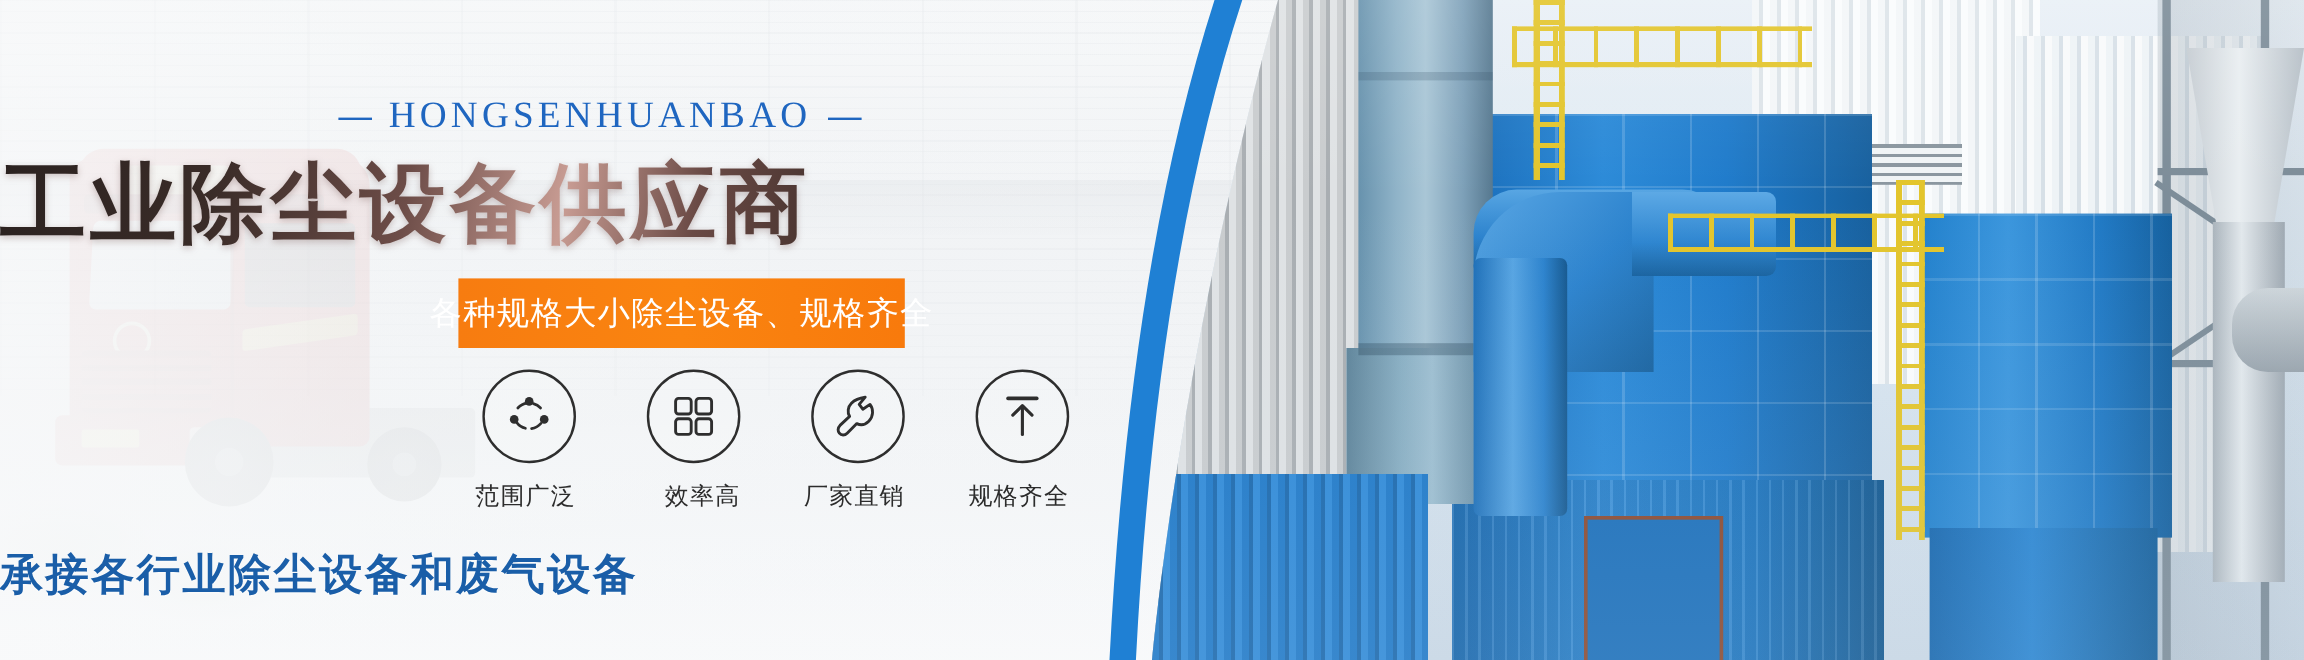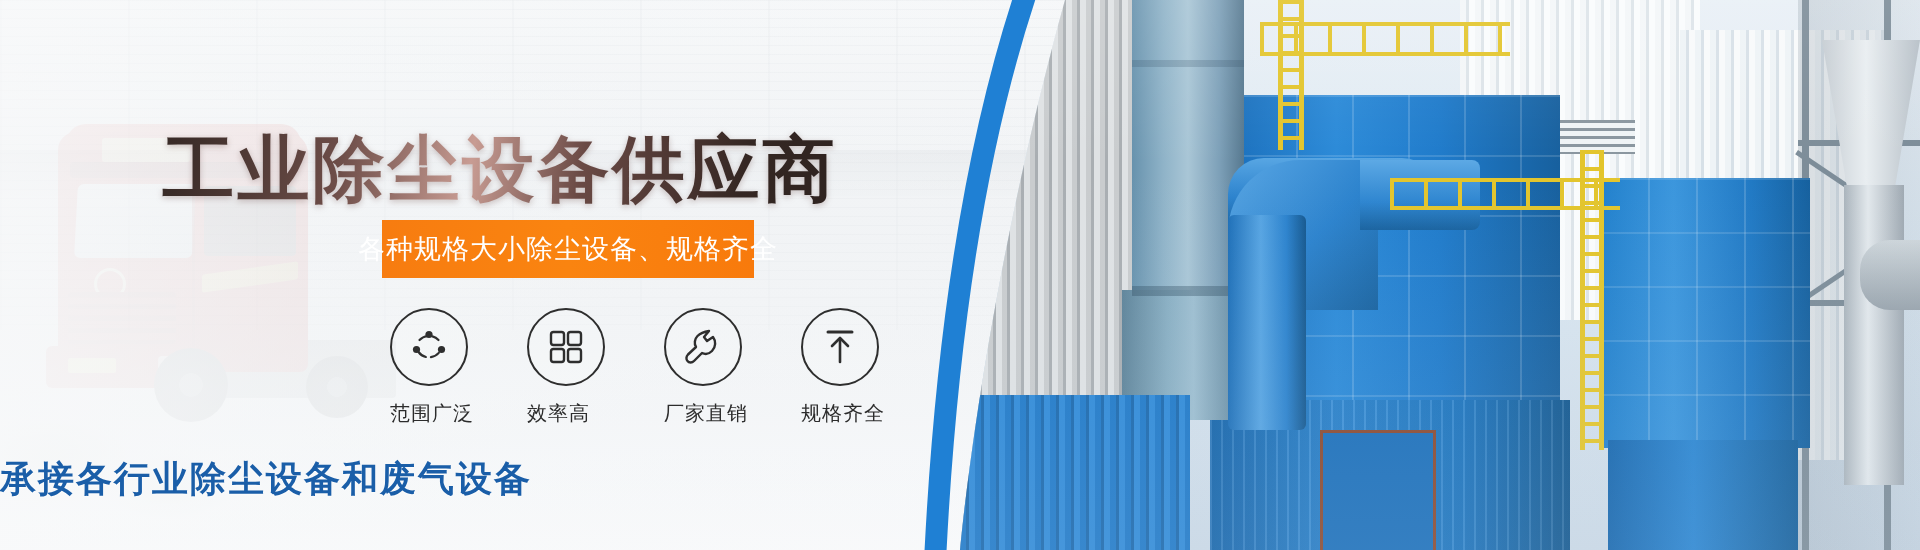--- a/index.html
+++ b/index.html
@@ -273,42 +273,42 @@
   .content{position:absolute;left:0;top:0;width:1000px;height:550px;}
 
   .eyebrow{
     position:absolute;left:0;top:78px;width:1000px;text-align:center;
     font-family:"Liberation Serif","DejaVu Serif",serif;
     font-size:31px;letter-spacing:3.5px;color:#1f66c0;white-space:nowrap;
   }
   .eyebrow .dash{display:inline-block;width:28px;height:2px;background:#1f66c0;vertical-align:middle;margin:0 14px;}
 
   .headline{
-    position:absolute;left:0;top:122px;width:1000px;text-align:center;
+    position:absolute;left:0;top:122px;width:1000px;
     font-size:72px;font-weight:bold;letter-spacing:3px;white-space:nowrap;
     background:linear-gradient(100deg,#2b2220 0%,#3a2c28 18%,#6d4d48 34%,#c89c93 47%,#6a4a45 58%,#352723 74%,#241c1a 100%);
     -webkit-background-clip:text;background-clip:text;color:transparent;
     -webkit-text-fill-color:transparent;
     filter:drop-shadow(0 2px 3px rgba(120,90,85,.35));
   }
 
   .orangebar{
-    position:absolute;left:382px;top:220px;width:372px;height:58px;
+    position:absolute;left:382px;top:232px;width:372px;height:58px;
     background:linear-gradient(90deg,#f77c10 0%,#fa8410 50%,#f87a0c 100%);
     display:flex;align-items:center;justify-content:center;
   }
   .orangebar span{
     color:#ffffff;font-size:27px;letter-spacing:1px;font-weight:500;white-space:nowrap;
   }
 
   .features{
     position:absolute;left:390px;top:308px;width:540px;
     display:flex;justify-content:flex-start;gap:47px;
   }
-  .feat{width:90px;display:flex;flex-direction:column;align-items:flex-start;}
+  .feat{width:90px;display:flex;flex-direction:column;align-items:flex-end;}
   .feat .ring{
     width:74px;height:74px;border-radius:50%;border:2.5px solid #2e2e2e;
     display:flex;align-items:center;justify-content:center;
     background:rgba(255,255,255,.10);
   }
   .feat .lbl{
     margin-top:14px;font-size:20px;color:#2c2c2c;white-space:nowrap;letter-spacing:1px;
   }
 
   .tagline{
@@ -403,20 +403,23 @@
     <div class="ph door"></div>
     <div class="ph haze"></div>
   </div>
 
   <svg class="arc" viewBox="0 0 460 640">
     <path d="M 165 -20 C 95 160 60 400 52 680" fill="none" stroke="#1f80d4" stroke-width="22" stroke-linecap="butt"></path>
   </svg>
 
   <div class="content">
 
+    <div class="eyebrow">
+      <span class="dash"></span><span>HONGSENHUANBAO</span><span class="dash"></span>
+    </div>
 
     <div class="headline">工业除尘设备供应商</div>
 
     <div class="orangebar">
       <span>各种规格大小除尘设备、规格齐全</span>
     </div>
 
     <div class="features">
 
       <div class="feat">

